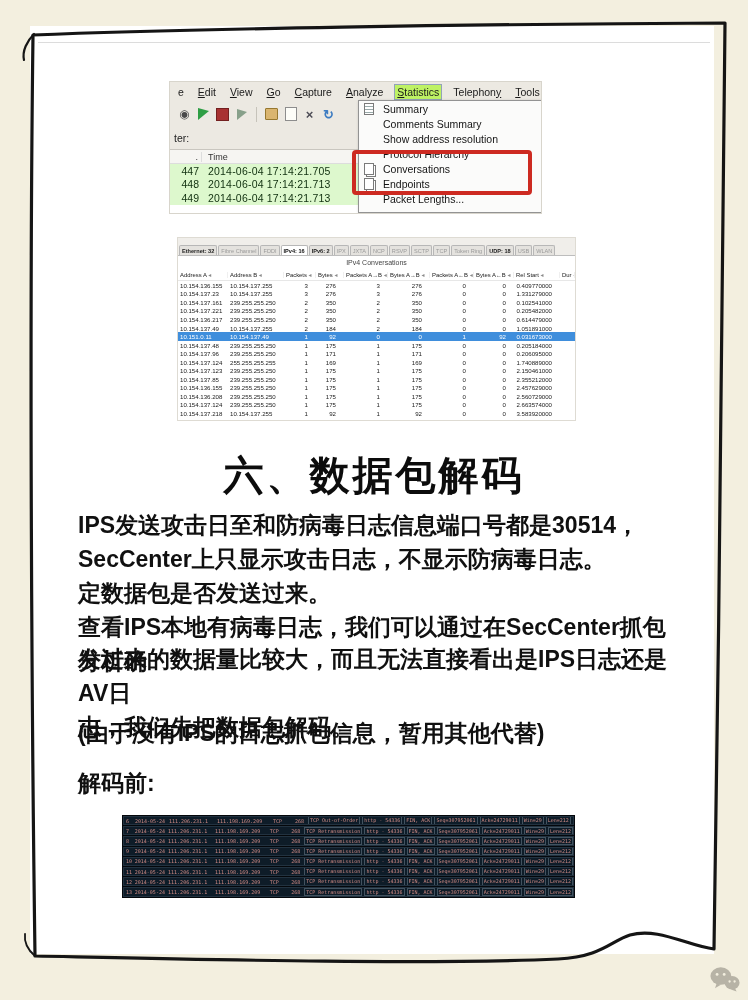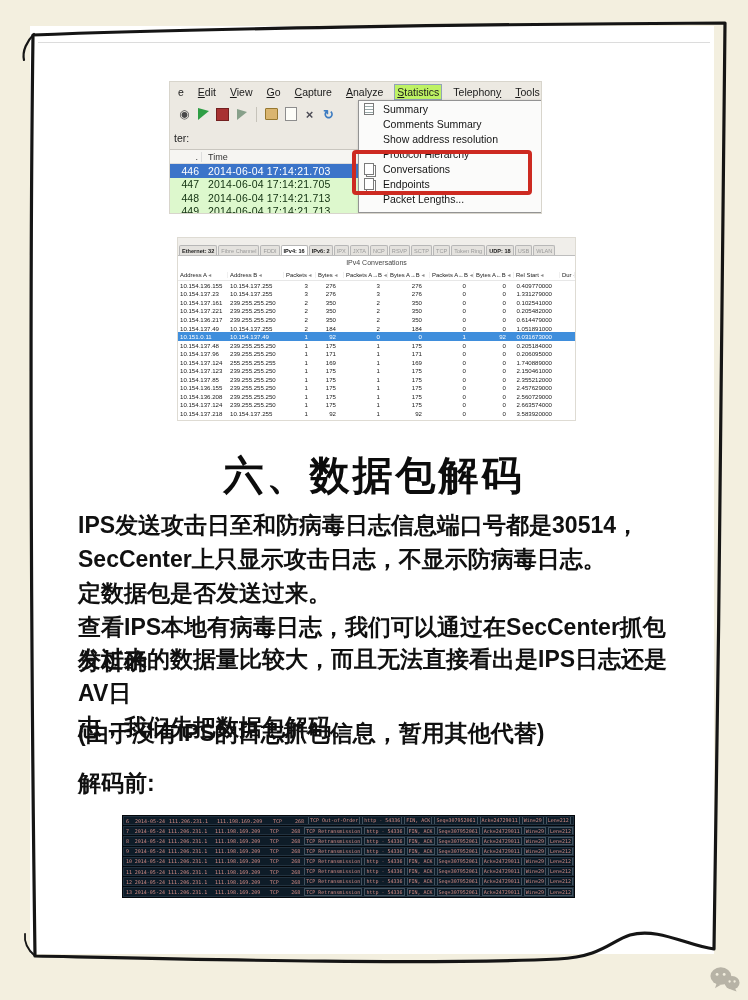--- a/index.html
+++ b/index.html
@@ -147,24 +147,20 @@
     </div>
   <div class="ws-filterrow">
     <span>ter:</span>
   </div>
   <div class="ws-packets">
     <div class="ws-pkt-header">
       <span class="ph-no">.</span>
       <span class="ph-time">Time</span>
     </div>
     <div id="pkt-rows">
-        <div class="ws-pkt-row selected">
-          <span class="no">446</span>
-          <span class="tm">2014-06-04 17:14:21.703</span>
-        </div>
         <div class="ws-pkt-row">
           <span class="no">447</span>
           <span class="tm">2014-06-04 17:14:21.705</span>
         </div>
         <div class="ws-pkt-row">
           <span class="no">448</span>
           <span class="tm">2014-06-04 17:14:21.713</span>
         </div>
         <div class="ws-pkt-row">
           <span class="no">449</span>

